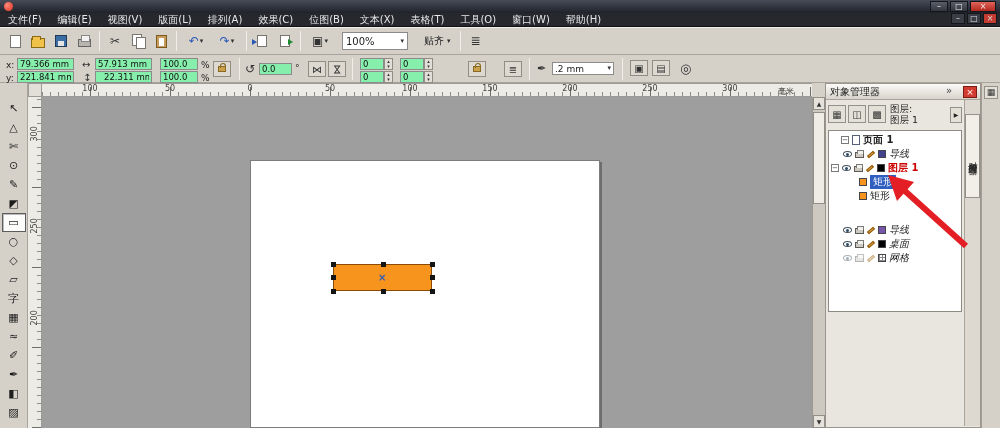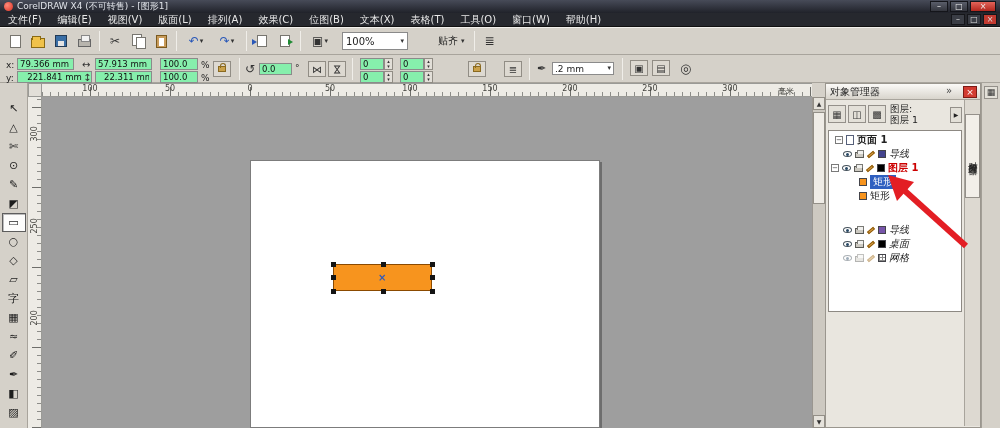--- a/index.html
+++ b/index.html
@@ -12,21 +12,21 @@
     background:linear-gradient(#474b58,#20222a);display:flex;align-items:center;padding:0 4px;color:#dfe2e8}
   .app-icon{width:9px;height:9px;border-radius:50%;background:radial-gradient(circle at 35% 35%,#ff8a7a,#d92f20);margin-right:4px;flex:0 0 auto}
   .title-text{font-size:9px;white-space:nowrap}
   .win-controls{margin-left:auto;display:flex;gap:2px}
   .wbtn{width:18px;height:11px;display:flex;align-items:center;justify-content:center;
     font-size:8px;color:#eee;background:linear-gradient(#5a5e6a,#33353d);border:1px solid #14151a}
   .wbtn.close{width:26px;background:linear-gradient(#e2645a,#b2271e)}
 
   
   .menubar{position:absolute;left:0;top:13px;width:1000px;height:14px;background:#26282e;
-    display:flex;align-items:center;color:#e9e9e9;border-bottom:1px solid #111}
+    display:flex;align-items:flex-start;color:#e9e9e9;border-bottom:1px solid #111}
   .menu-item{padding:0 8px;font-size:10px;white-space:nowrap;cursor:default}
   .doc-controls{margin-left:auto;display:flex;gap:2px;padding-right:3px}
   .dbtn{width:14px;height:11px;display:flex;align-items:center;justify-content:center;font-size:8px;
     color:#ddd;background:#3a3d45;border:1px solid #15161a}
   .dbtn.close{background:#c23a30}
 
   
   .toolbar{position:absolute;left:0;top:27px;width:1000px;height:28px;background:#d5d1c9;
     border-top:1px solid #f2f0ec;border-bottom:1px solid #a8a49c;display:flex;align-items:center;padding-left:4px;gap:1px}
   .tb{width:22px;height:22px;display:flex;align-items:center;justify-content:center;border:1px solid transparent}
@@ -162,21 +162,20 @@
   
   .anno{position:absolute;left:878px;top:170px;width:95px;height:85px;z-index:50;pointer-events:none}
 </style>
 </head>
 <body>
 
 <div id="root">
 
   <div class="titlebar">
     <span class="app-icon"></span>
-    <span class="title-text">CorelDRAW X4 (不可转售) - [图形1]</span>
     <span class="win-controls">
       <span class="wbtn">–</span>
       <span class="wbtn">□</span>
       <span class="wbtn close">×</span>
     </span>
   </div>
 
   <div class="menubar">
     <span class="menu-item">文件(F)</span>
     <span class="menu-item">编辑(E)</span>
@@ -238,35 +237,35 @@
       </span>
     <span class="sep"></span>
     <span class="tb wide">
       <span class="glyph">▣</span>
       <span class="caret">▾</span>
     </span>
     <span class="combo" style="width:66px;margin-left:6px">
       <span>100%</span>
       <span class="caret">▾</span>
     </span>
-    <span class="snap-btn" style="margin-left:24px">
+    <span class="snap-btn" style="margin-left:10px">
       <span>贴齐</span>
       <span class="caret">▾</span>
     </span>
     <span class="sep"></span>
     <span class="tb">
         <span class="glyph">≣</span>
       </span>
   </div>
 
   <div class="propbar">
     <span class="pb-lbl" style="left:6px;top:5px">x:</span>
     <input class="pb-in" style="left: 17px; top: 3px; width: 57px;" value="79.366 mm">
     <span class="pb-lbl" style="left:6px;top:18px">y:</span>
-    <input class="pb-in" style="left: 17px; top: 16px; width: 75px; text-align: center;" value="221.841 mm">
+    <input class="pb-in" style="left: 17px; top: 16px; width: 57px; text-align: center;" value="221.841 mm">
 
     <span class="pb-ic" style="left:82px;top:5px">↔</span>
     <input class="pb-in" style="left: 95px; top: 3px; width: 57px;" value="57.913 mm">
     <span class="pb-ic" style="left:83px;top:18px">↕</span>
     <input class="pb-in" style="left: 95px; top: 16px; width: 57px; padding-left: 8px;" value="22.311 mm">
 
     <input class="pb-in" style="left: 160px; top: 3px; width: 38px;" value="100.0">
     <span class="pb-lbl" style="left:201px;top:5px">%</span>
     <input class="pb-in" style="left: 160px; top: 16px; width: 38px;" value="100.0">
     <span class="pb-lbl" style="left:201px;top:18px">%</span>
@@ -431,21 +430,21 @@
       <span class="dk-vbtn" style="left:2px">▦</span>
       <span class="dk-vbtn" style="left:22px">◫</span>
       <span class="dk-vbtn" style="left:42px">▩</span>
       <span class="dk-laylbl">
         <span style="display:block">图层:</span>
         <span style="display:block">图层 1</span>
       </span>
       <span class="dk-flyout">▶</span>
     </div>
     <div class="dk-tree">
-      <div class="trow" style="top:2px;padding-left:6px">
+      <div class="trow" style="top:2px;padding-left:12px">
         <span class="i-expand"></span>
         <span class="i-page"></span>
         <span class="tl bold">页面 1</span>
       </div>
       <div class="trow" style="top:16px;padding-left:14px">
         <span class="i-eye"></span>
         <span class="i-print"></span>
         <span class="i-pencil"></span>
         <span class="i-swatch" style="background-color: rgb(68, 68, 142);"></span>
         <span class="tl it">导线</span>

